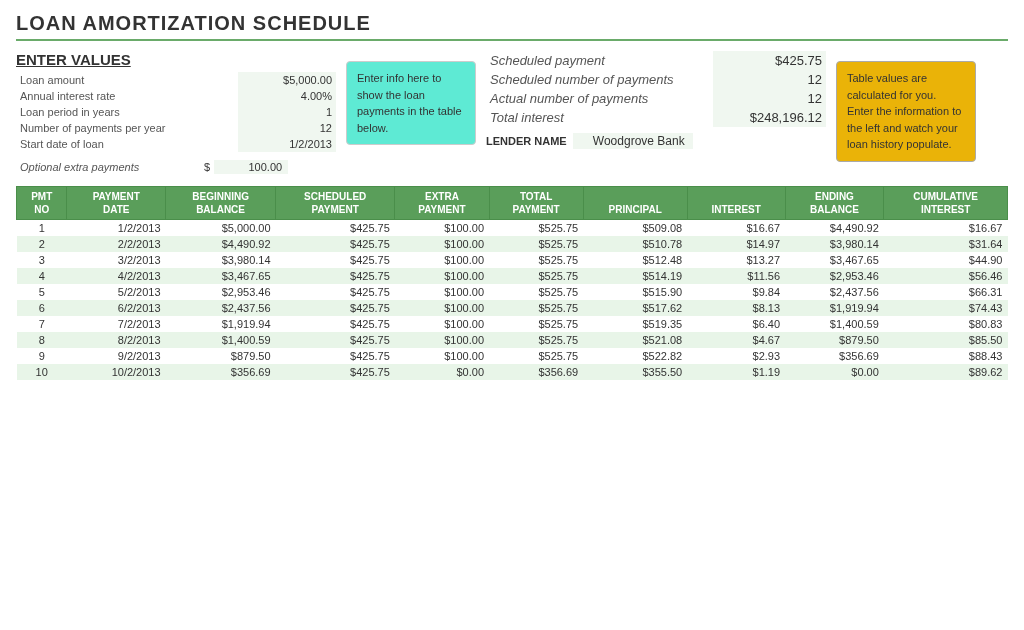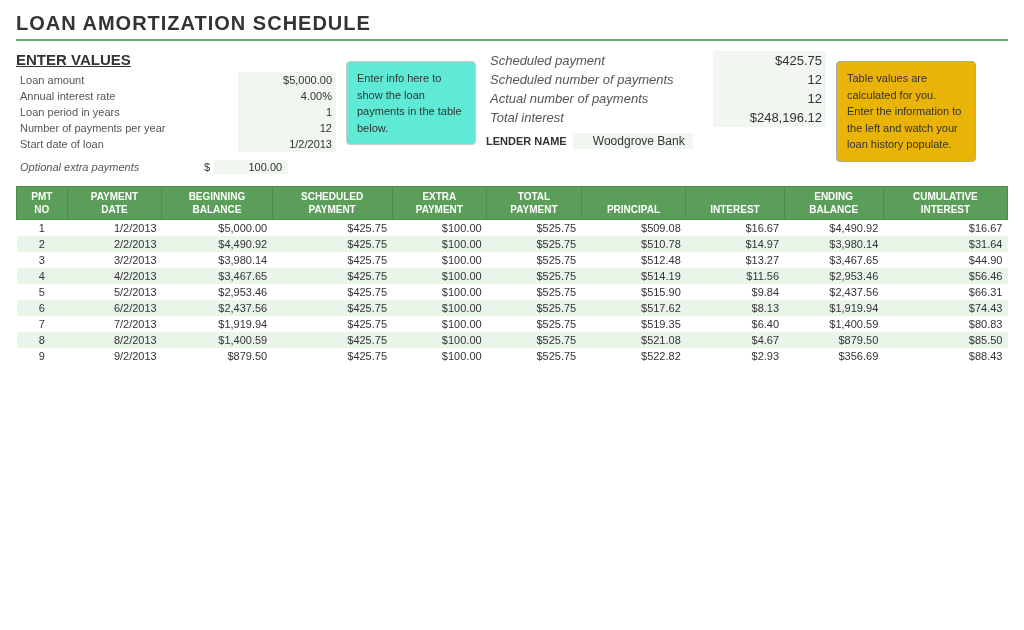--- a/index.html
+++ b/index.html
@@ -398,15 +398,27 @@
           <td>9/2/2013</td>
           <td>$879.50</td>
           <td>$425.75</td>
           <td>$100.00</td>
           <td>$525.75</td>
           <td>$522.82</td>
           <td>$2.93</td>
           <td>$356.69</td>
           <td>$88.43</td>
         </tr>
+        <tr>
+          <td class="center">10</td>
+          <td>10/2/2013</td>
+          <td>$356.69</td>
+          <td>$425.75</td>
+          <td>$0.00</td>
+          <td>$356.69</td>
+          <td>$355.50</td>
+          <td>$1.19</td>
+          <td>$0.00</td>
+          <td>$89.62</td>
+        </tr>
       </tbody>
   </table>
 </div>
 
 </body></html>

